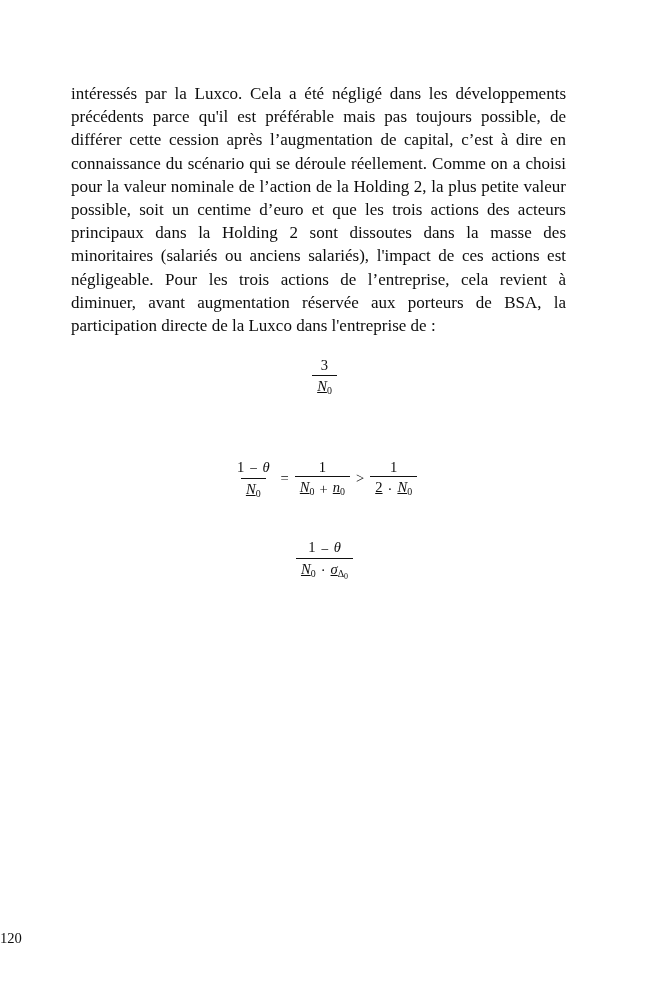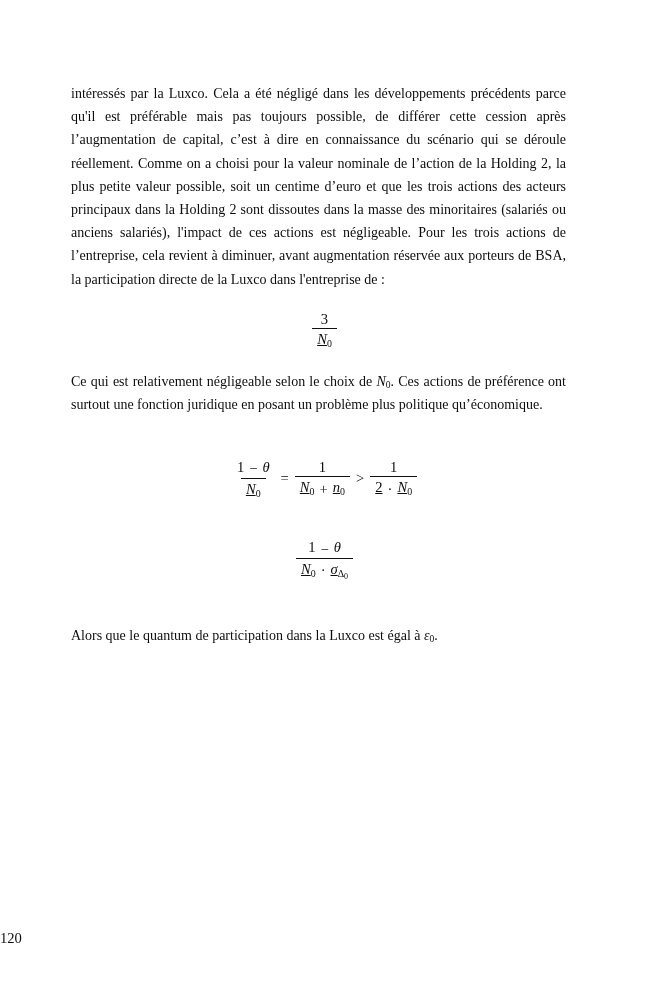--- a/index.html
+++ b/index.html
@@ -16,21 +16,21 @@
     overflow: hidden;
   }
   .page {
     position: absolute;
     left: 71px;
     top: 82px;
     width: 507px;
   }
   p.body-text {
     margin: 0 12px 0 0;
-    font-size: 14px;
+    font-size: 17px;
     line-height: 23.2px;
     text-align: justify;
     text-justify: inter-word;
     -webkit-hyphens: none;
     hyphens: none;
   }
   .para-gap { height: 23px; }
   .eq-block {
     display: flex;
     justify-content: center;
@@ -105,21 +105,20 @@
 
   <div class="eq-gap-top"></div>
   <div class="eq-block">
     <span class="frac">
       <span class="num">3</span>
       <span class="den"><span class="mi">N</span><sub class="sb">0</sub></span>
     </span>
   </div>
   <div class="eq-gap-bottom"></div>
 
-  <p class="body-text"><span>Ce qui est relativement négligeable selon le choix de </span><span class="mi">N</span><sub class="sb">0</sub><span>. Ces actions de préférence ont surtout une fonction juridique en posant un problème plus politique qu’économique.</span></p>
 
   <div class="para-gap"></div>
 
 
   <div class="eq-gap-top"></div>
   <div class="eq-block">
     <span class="eq-row">
       <span class="frac">
         <span class="num"><span>1</span><span class="op">−</span><span class="mi">θ</span></span>
         <span class="den"><span class="mi">N</span><sub class="sb">0</sub></span>
@@ -144,17 +143,16 @@
     <span class="frac">
       <span class="num"><span>1</span><span class="op">−</span><span class="mi">θ</span></span>
       <span class="den"><span class="mi">N</span><sub class="sb">0</sub><span class="op">·</span><span class="mi">σ</span><sub class="sb"><span>Δ</span><sub class="sb">0</sub></sub></span>
     </span>
   </div>
   <div class="eq-gap-bottom"></div>
 
 
   <div class="para-gap"></div>
 
-  <p class="body-text"><span>Alors que le quantum de participation dans la Luxco est égal à </span><span class="mi">ε</span><sub class="sb">0</sub><span>.</span></p>
 
 </div>
 
 <div class="page-number">120</div>
 
 </body></html>

